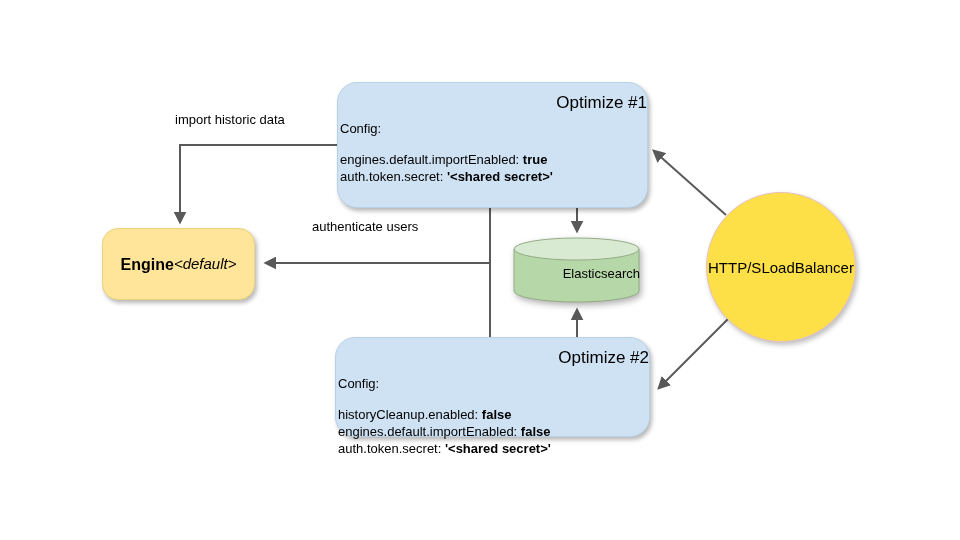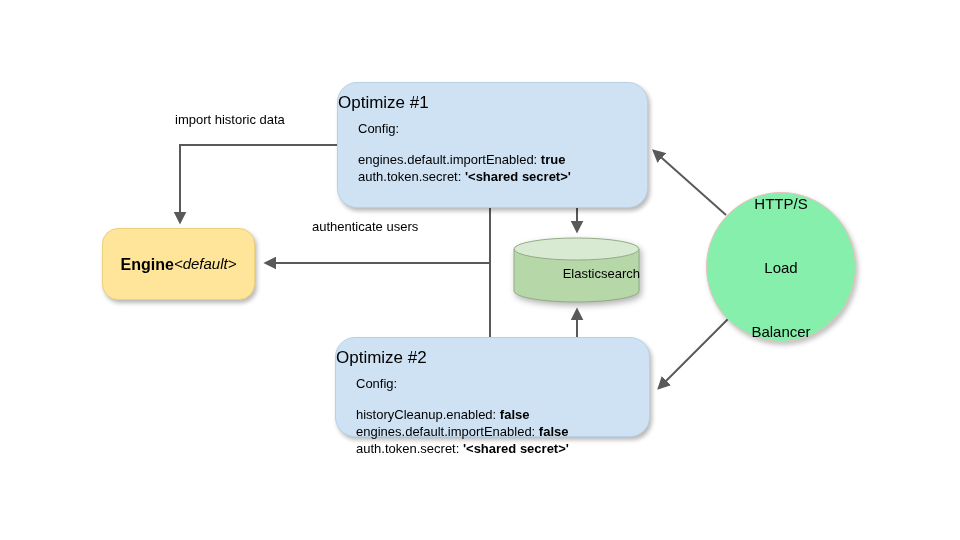--- a/index.html
+++ b/index.html
@@ -18,22 +18,22 @@
   .opt-box {
     position: absolute;
     box-sizing: border-box;
     background: #cfe2f3;
     border: 1px solid #b9d1e6;
     border-radius: 20px;
     box-shadow: 2px 3px 4px rgba(0,0,0,0.28);
   }
   #optimize1 { left: 337px; top: 82px;  width: 311px; height: 126px; }
   #optimize2 { left: 335px; top: 337px; width: 315px; height: 100px; }
-  .opt-title { text-align: left; font-size: 17px; line-height: 20px; padding-top: 10px; }
-  .opt-body  { padding: 7px 0 0 20px; font-size: 13px; line-height: 17px; }
+  .opt-title { text-align: right; font-size: 17px; line-height: 20px; padding-top: 10px; }
+  .opt-body  { padding: 7px 0 0 2px; font-size: 13px; line-height: 17px; }
   .cfg-gap   { height: 14px; }
   .cfg-line  { white-space: pre; }
   .cfg-line b { font-weight: bold; }
 
   
   #engine {
     position: absolute;
     left: 102px; top: 228px; width: 153px; height: 72px;
     box-sizing: border-box;
     background: #ffe599;
@@ -45,26 +45,26 @@
   }
   .engine-title { font-weight: bold; font-size: 16px; line-height: 19px; }
   .engine-sub   { font-style: italic; font-size: 15px; line-height: 18px; }
 
   
   #load-balancer {
     position: absolute;
     left: 706px; top: 192px; width: 150px; height: 150px;
     box-sizing: border-box;
     border-radius: 50%;
-    background: #86efac;
+    background: #fde047;
     border: 1px solid #e9c0c0;
     box-shadow: 2px 3px 5px rgba(0,0,0,0.25);
-    display: flex; flex-direction: column;
+    display: flex; flex-direction: row;
     align-items: center; justify-content: center;
-    font-size: 15px; line-height: 21px; text-align: center; gap: 43px;
+    font-size: 15px; line-height: 21px; text-align: center;
   }
 
   
   #elasticsearch {
     position: absolute;
     left: 513px; top: 237px; width: 127px; height: 68px;
   }
   #elasticsearch svg { filter: drop-shadow(2px 3px 3px rgba(0,0,0,0.3)); }
   #es-label {
     position: absolute;

